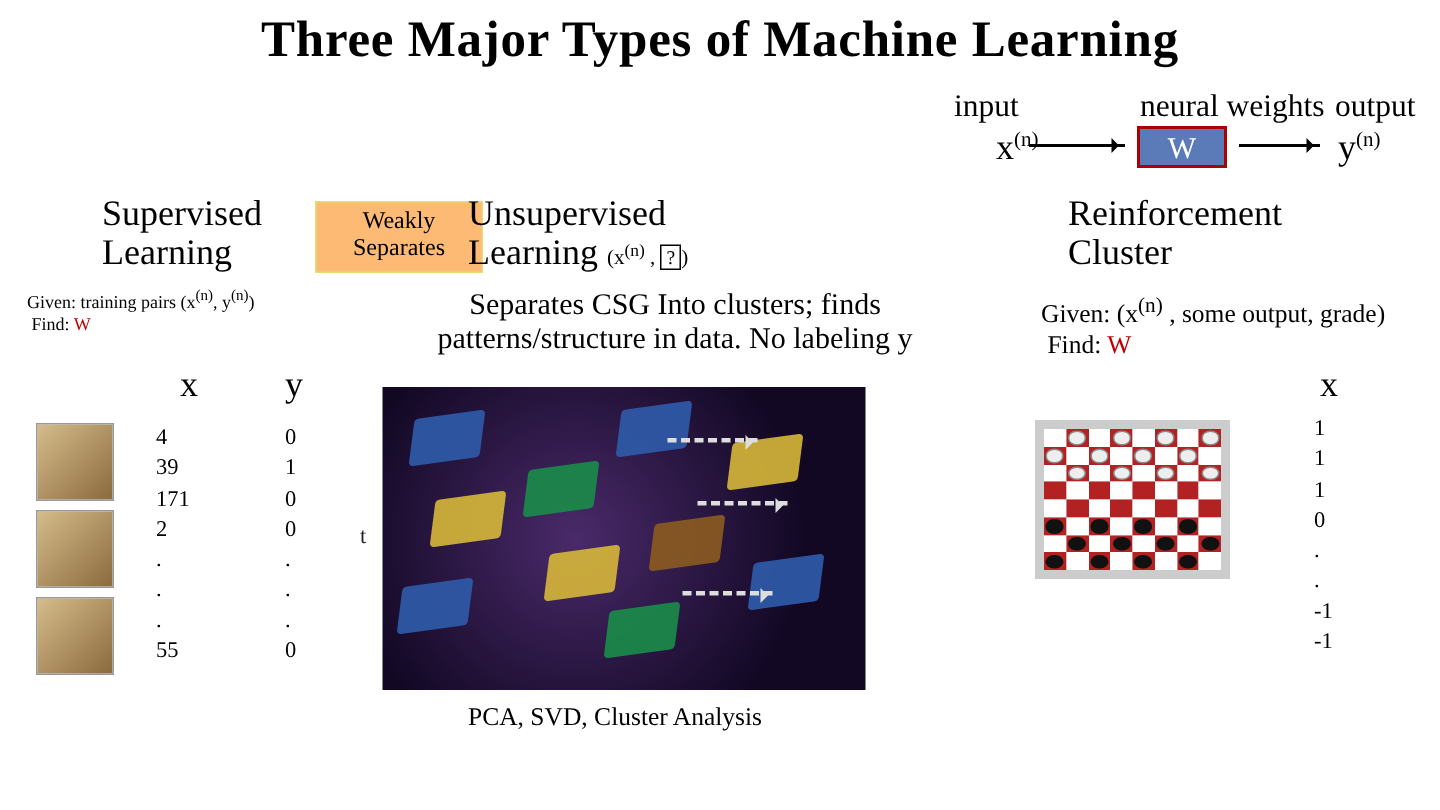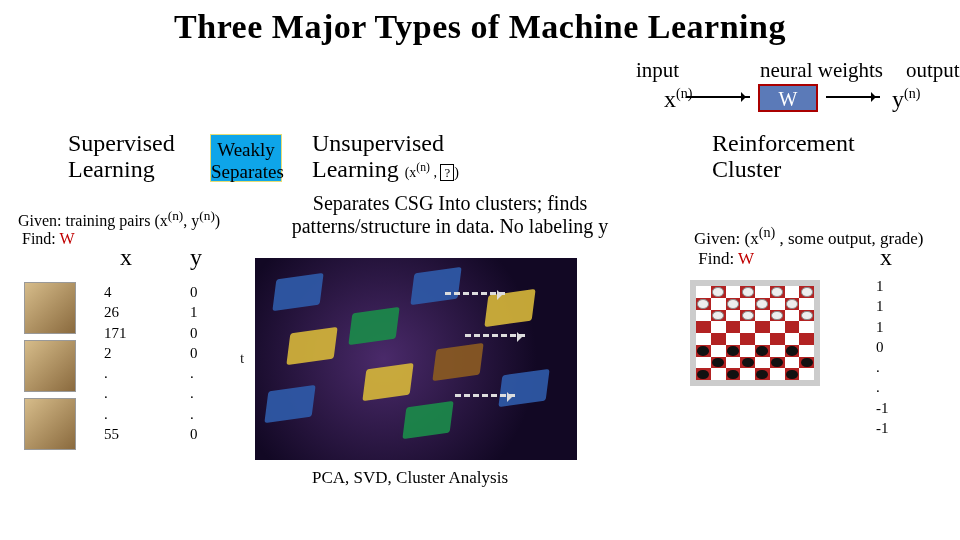--- a/index.html
+++ b/index.html
@@ -4,47 +4,47 @@
 <style>
   * { margin: 0; padding: 0; box-sizing: border-box; }
   body { width: 960px; height: 540px; font-family: "Times New Roman", serif; background: #fff; position: relative; overflow: hidden; }
 
   .title { font-size: 34px; font-weight: bold; text-align: center; padding-top: 8px; letter-spacing: 0.5px; }
 
   
   .diag-labels { position: absolute; top: 58px; font-size: 21px; }
   .lab-input { left: 636px; }
   .lab-nw    { left: 760px; }
-  .lab-out   { left: 890px; margin-left: 16px; }
+  .lab-out   { left: 890px; }
   .diag-row  { position: absolute; top: 86px; }
   .xn { left: 664px; font-size: 24px; }
   .xn sup, .yn sup { font-size: 14px; }
   .wbox { position: absolute; top: 84px; left: 758px; width: 60px; height: 28px; background: #5b7ab8; border: 2px solid #a00; color: #fff; text-align: center; font-size: 20px; line-height: 26px; }
   .arrow { position: absolute; top: 96px; height: 2px; background: #000; }
   .arrow::after { content: ""; position: absolute; right: -1px; top: -4px; border: 5px solid transparent; border-left-color: #000; }
   .arr1 { left: 686px; width: 64px; }
   .arr2 { left: 826px; width: 54px; }
   .yn { position: absolute; top: 86px; left: 892px; font-size: 24px; }
 
   
   .sec { position: absolute; font-size: 24px; line-height: 1.1; }
   .sec.sup { top: 130px; left: 68px; width: 140px; }
   .sec.un  { top: 130px; left: 312px; width: 180px; }
   .sec.un .paren { font-size: 14px; vertical-align: middle; }
   .sec.un .qbox { display: inline-block; border: 1px solid #000; padding: 0 3px; font-size: 13px; line-height: 15px; }
   .sec.ri  { top: 130px; left: 712px; width: 200px; }
 
-  .weakly { position: absolute; top: 134px; left: 210px; width: 72px; height: 48px; font-size: 19px; text-align: center; background: #0ea5e9; border: 1px solid #e6dd74; padding-top: 4px; line-height: 1.15; }
-
-  .subsup { position: absolute; top: 208px; left: 18px; font-size: 16px; width: 260px; }
+  .weakly { position: absolute; top: 134px; left: 210px; width: 112px; height: 48px; font-size: 16px; text-align: center; background: #fdba74; border: 1px solid #e6dd74; padding-top: 4px; line-height: 1.15; }
+
+  .subsup { position: absolute; top: 192px; left: 18px; font-size: 12px; width: 260px; }
   .subsup .red { color: #c00000; }
 
   .subun { position: absolute; top: 192px; left: 290px; font-size: 20px; width: 320px; text-align: center; }
 
-  .subri { position: absolute; top: 196px; left: 694px; font-size: 17px; width: 260px; margin-top: 28px; }
+  .subri { position: absolute; top: 196px; left: 694px; font-size: 17px; width: 260px; }
   .subri .red { color: #c00000; }
 
   
   .xy-head { position: absolute; top: 244px; font-size: 24px; }
   .xh { left: 120px; } .yh { left: 190px; }
   .thumb { position: absolute; left: 24px; width: 52px; height: 52px; border: 1px solid #999; background: linear-gradient(135deg,#d6bc8a,#8a6a3e); }
   .t1 { top: 282px; } .t2 { top: 340px; } .t3 { top: 398px; }
   .col { position: absolute; top: 282px; font-size: 15px; line-height: 1.35; }
   .colx { left: 104px; } .coly { left: 190px; }
 
@@ -106,21 +106,21 @@
   &nbsp;<span>Find: </span><span class="red">W</span>
 </div>
 
 <div class="xy-head xh">x</div>
 <div class="xy-head yh">y</div>
 <div class="thumb t1"></div>
 <div class="thumb t2"></div>
 <div class="thumb t3"></div>
 <div class="col colx" id="xcol">
     <div>4</div>
-    <div>26</div>
+    <div>39</div>
     <div>171</div>
     <div>2</div>
     <div>.</div>
     <div>.</div>
     <div>.</div>
     <div>55</div>
   </div>
 <div class="col coly" id="ycol">
     <div>0</div>
     <div>1</div>

